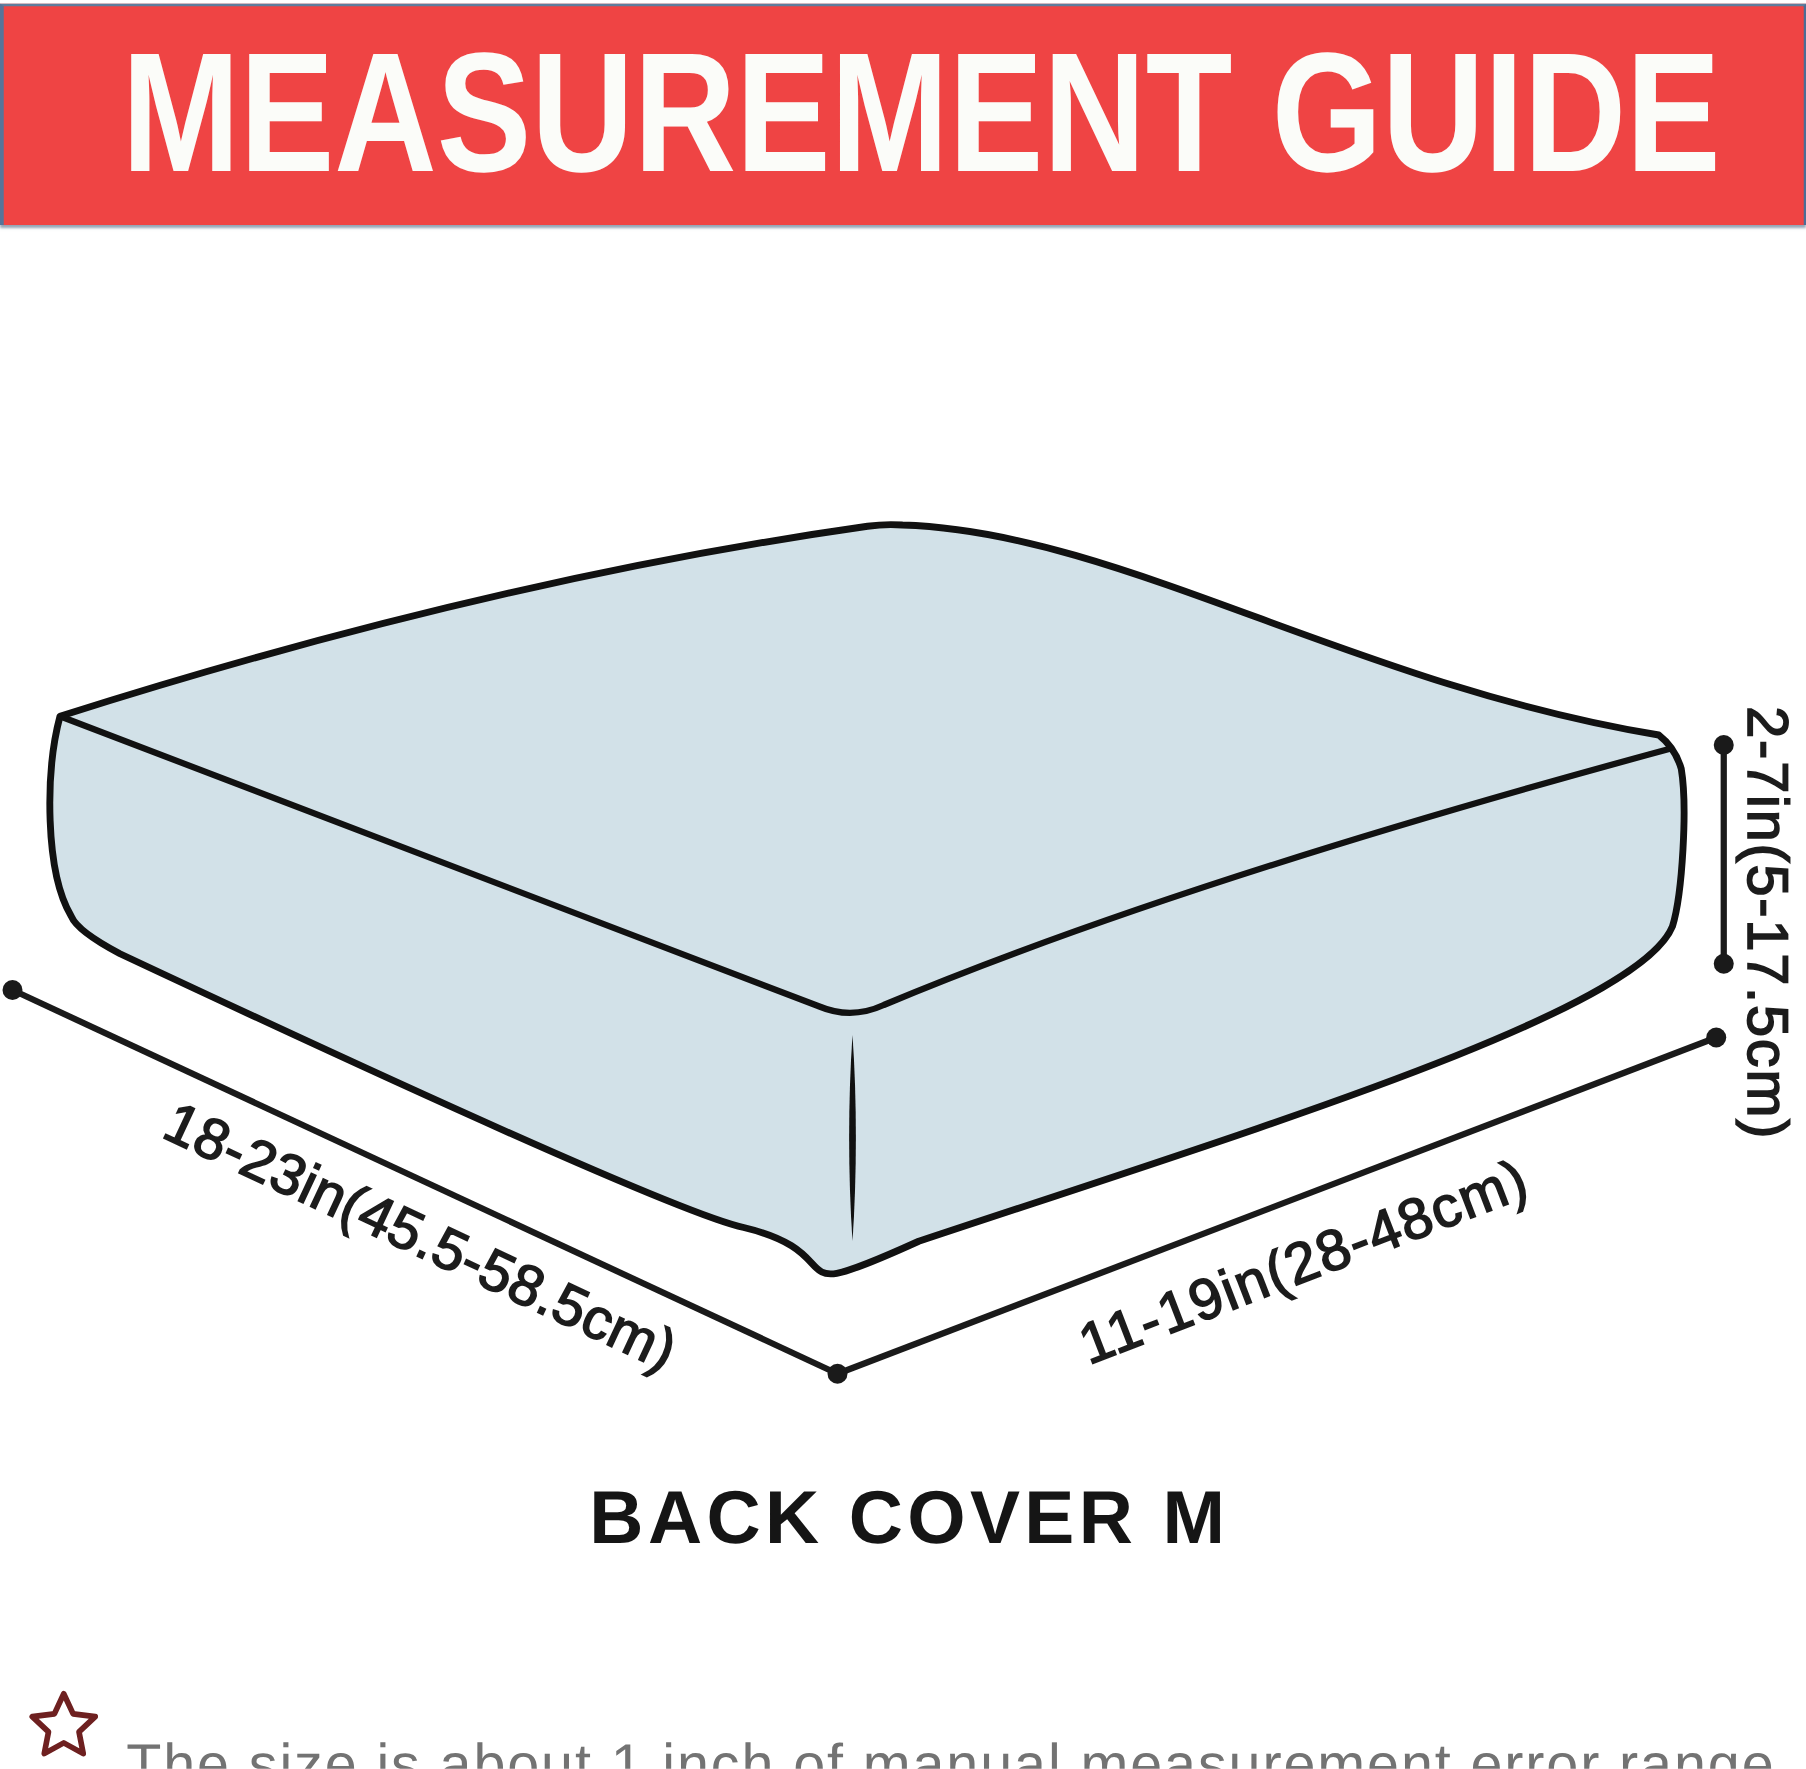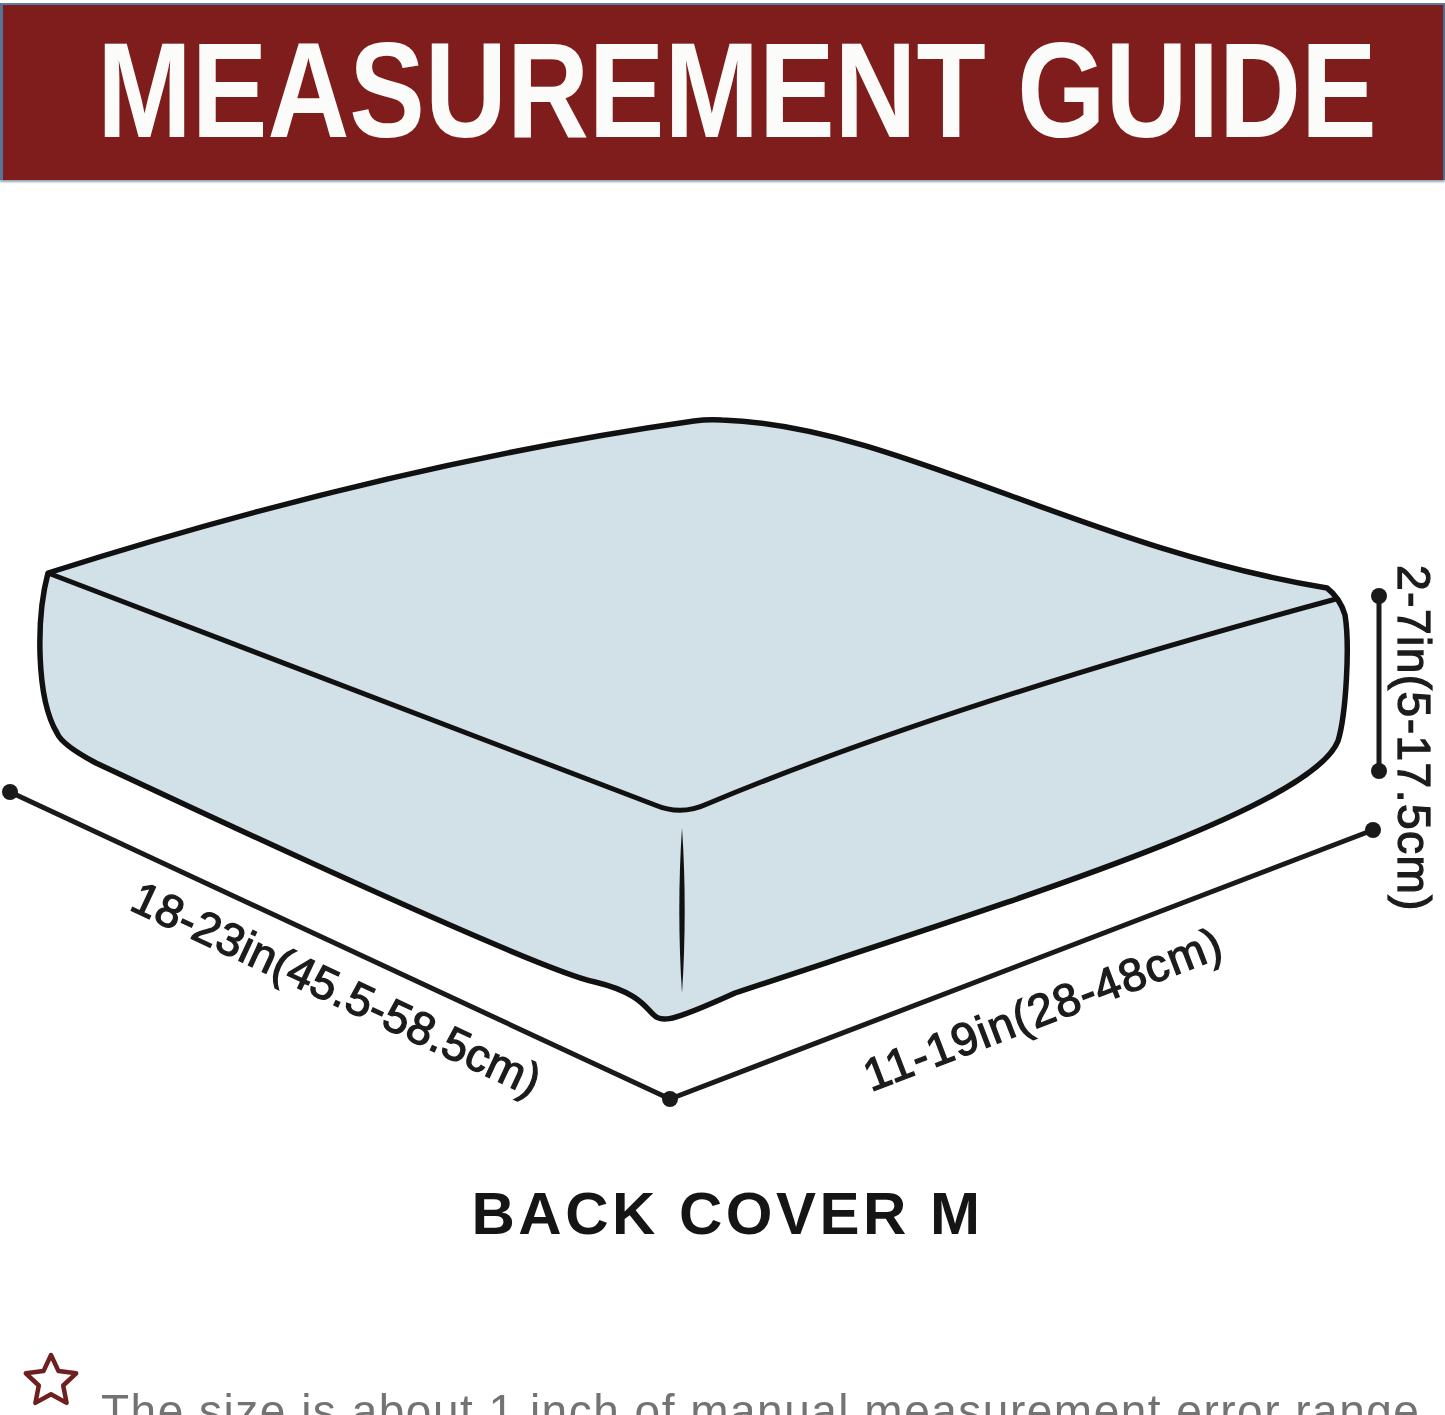--- a/index.html
+++ b/index.html
@@ -1,19 +1,19 @@
 <!DOCTYPE html>
 <html><head>
 <meta charset="utf-8">
 <style>
   html,body{margin:0;padding:0;}
   body{width:1445px;height:1415px;position:relative;background:#ffffff;
        font-family:"Liberation Sans", sans-serif;overflow:hidden;}
   #banner{position:absolute;left:0;top:3px;width:1445px;height:177px;box-sizing:border-box;
-          background:#7f1d1d;border-top:2px solid #5e7d9d;border-left:3px solid #56749a;border-right:2px solid #4a6e96;
+          background:#ef4444;border-top:2px solid #5e7d9d;border-left:3px solid #56749a;border-right:2px solid #4a6e96;
           box-shadow:0 2px 2px rgba(60,90,120,.55);}
   #banner span{position:absolute;left:-33px;top:10px;
           white-space:nowrap;color:#fbfcf9;font-weight:bold;font-size:136px;
           line-height:150px;transform:scaleX(0.834);transform-origin:50% 50%;}
   #svgart{position:absolute;left:0;top:0;}
   #biglabel{position:absolute;left:5px;top:1179px;width:1445px;text-align:center;
           color:#151515;font-weight:bold;font-size:60px;letter-spacing:3.5px;}
   #footer{position:absolute;left:101px;top:1357px;color:#737373;
           font-size:46px;letter-spacing:1.5px;white-space:nowrap;margin-top:27px;}
 </style>

